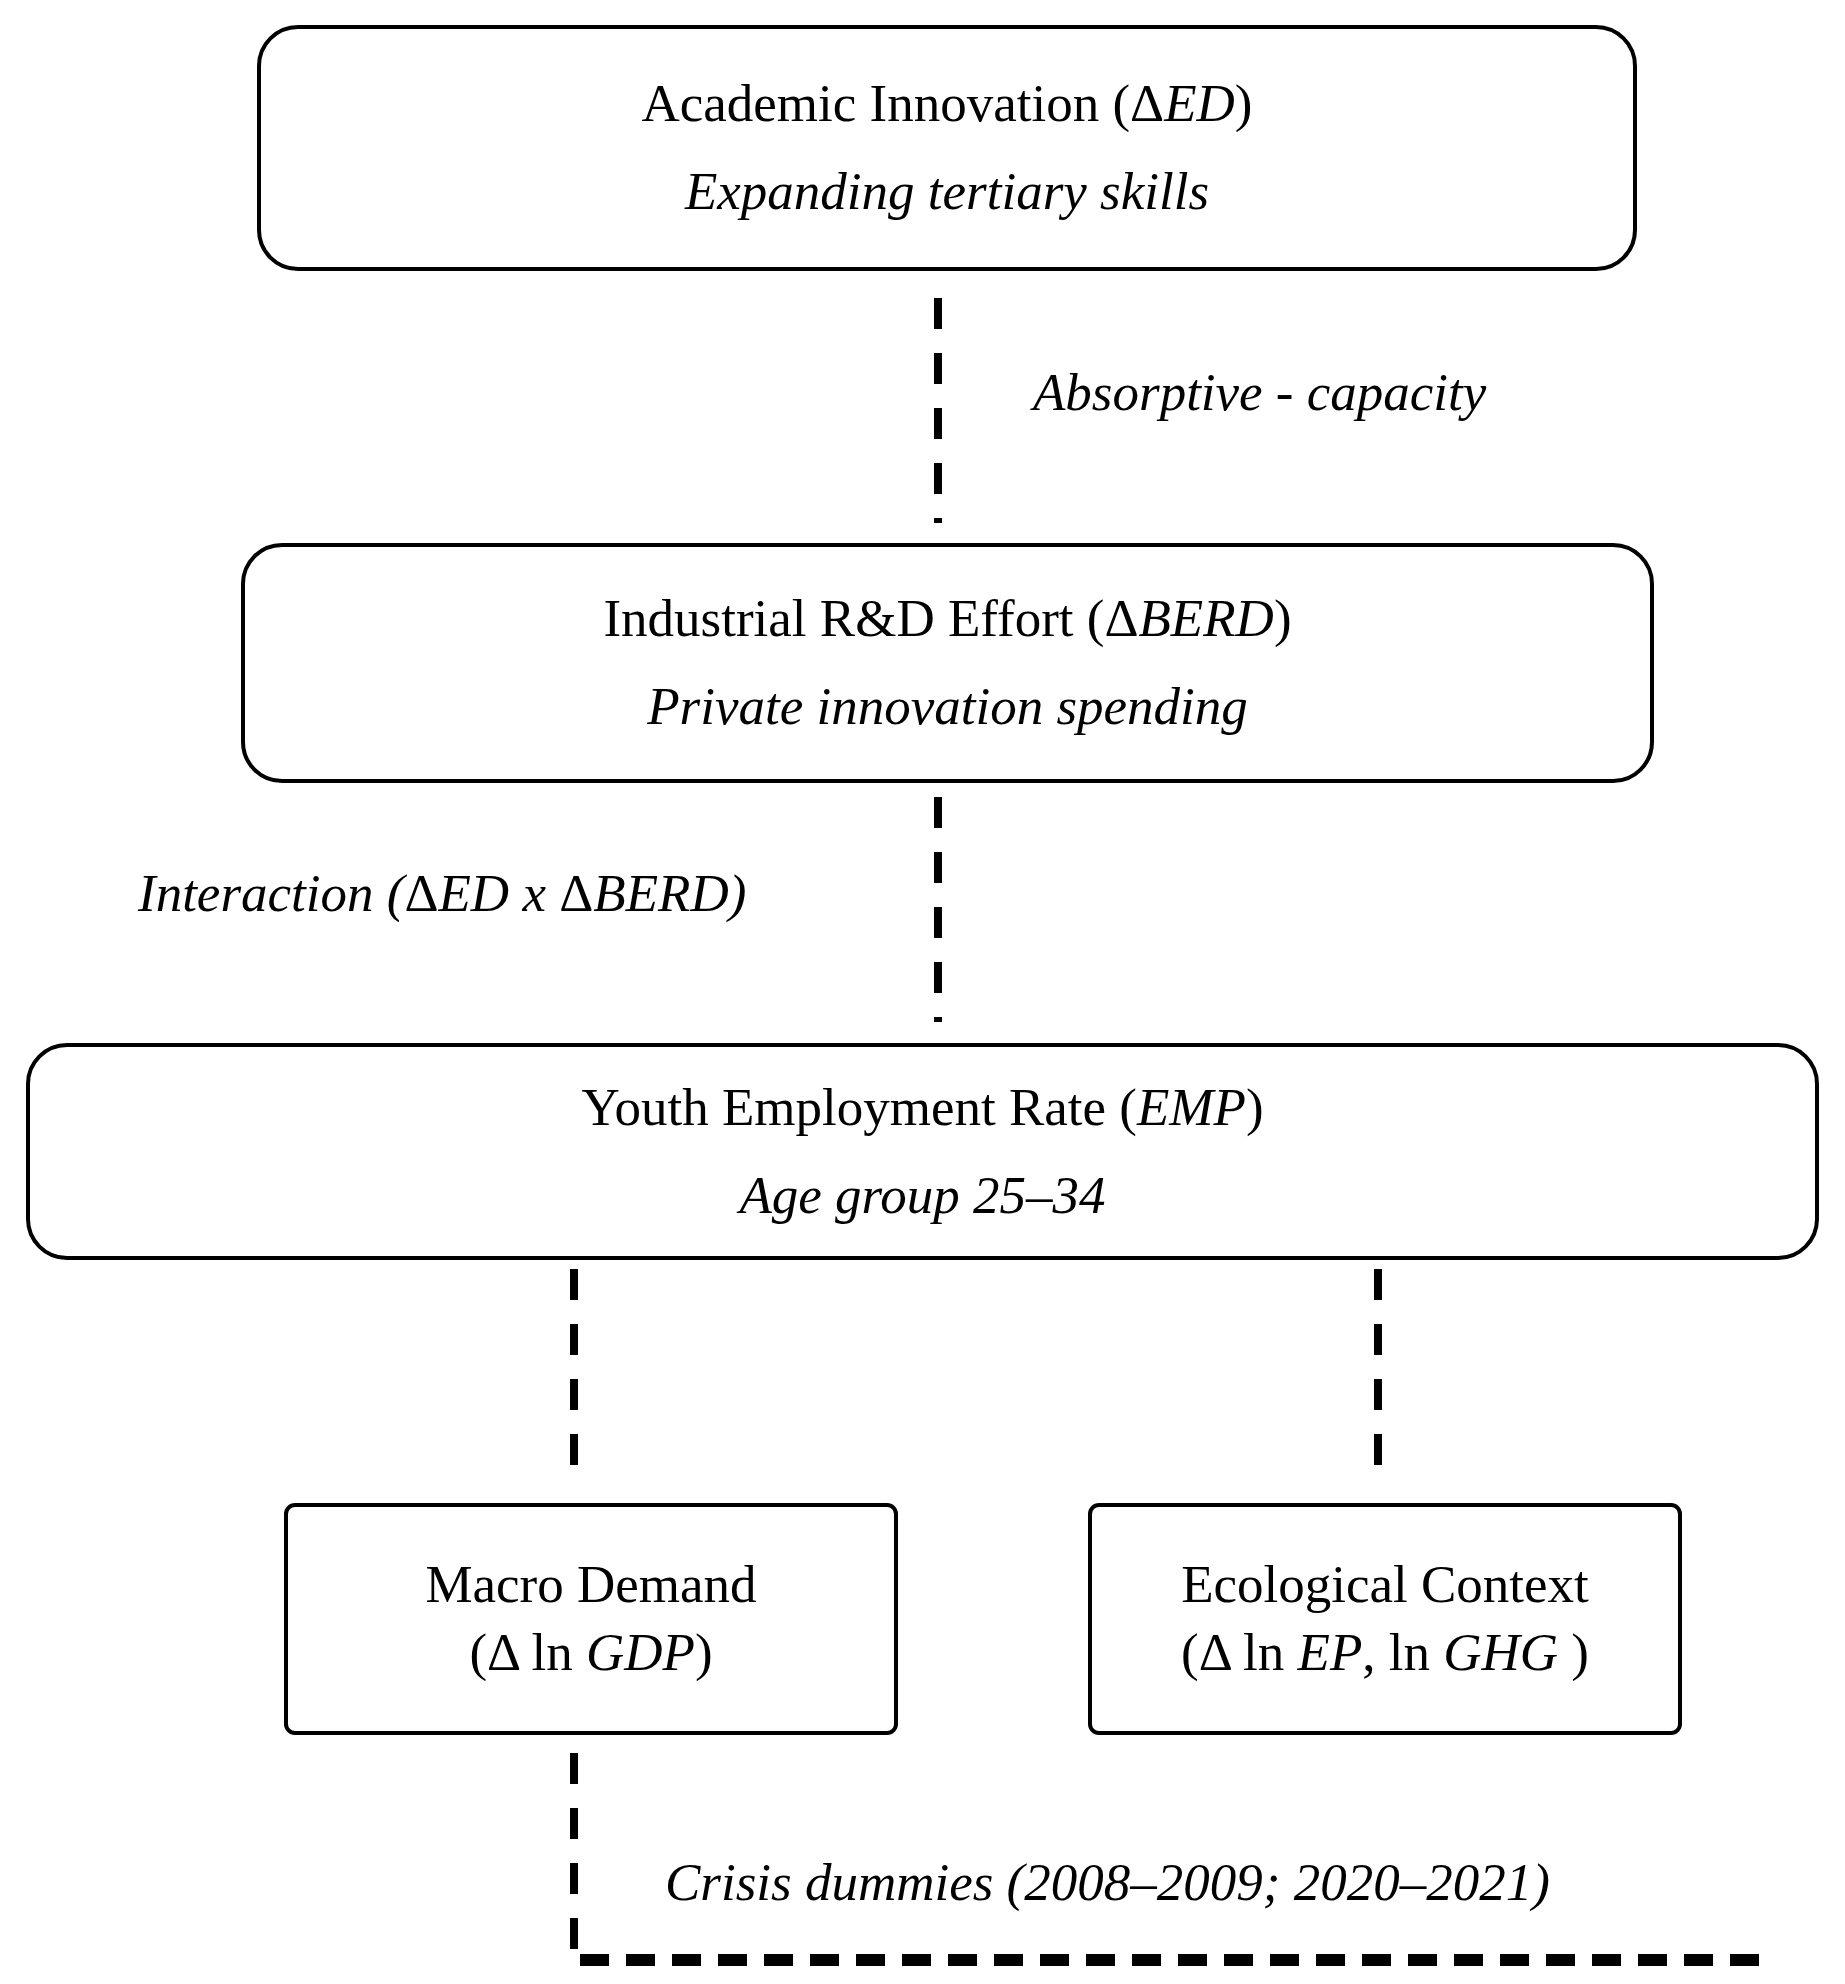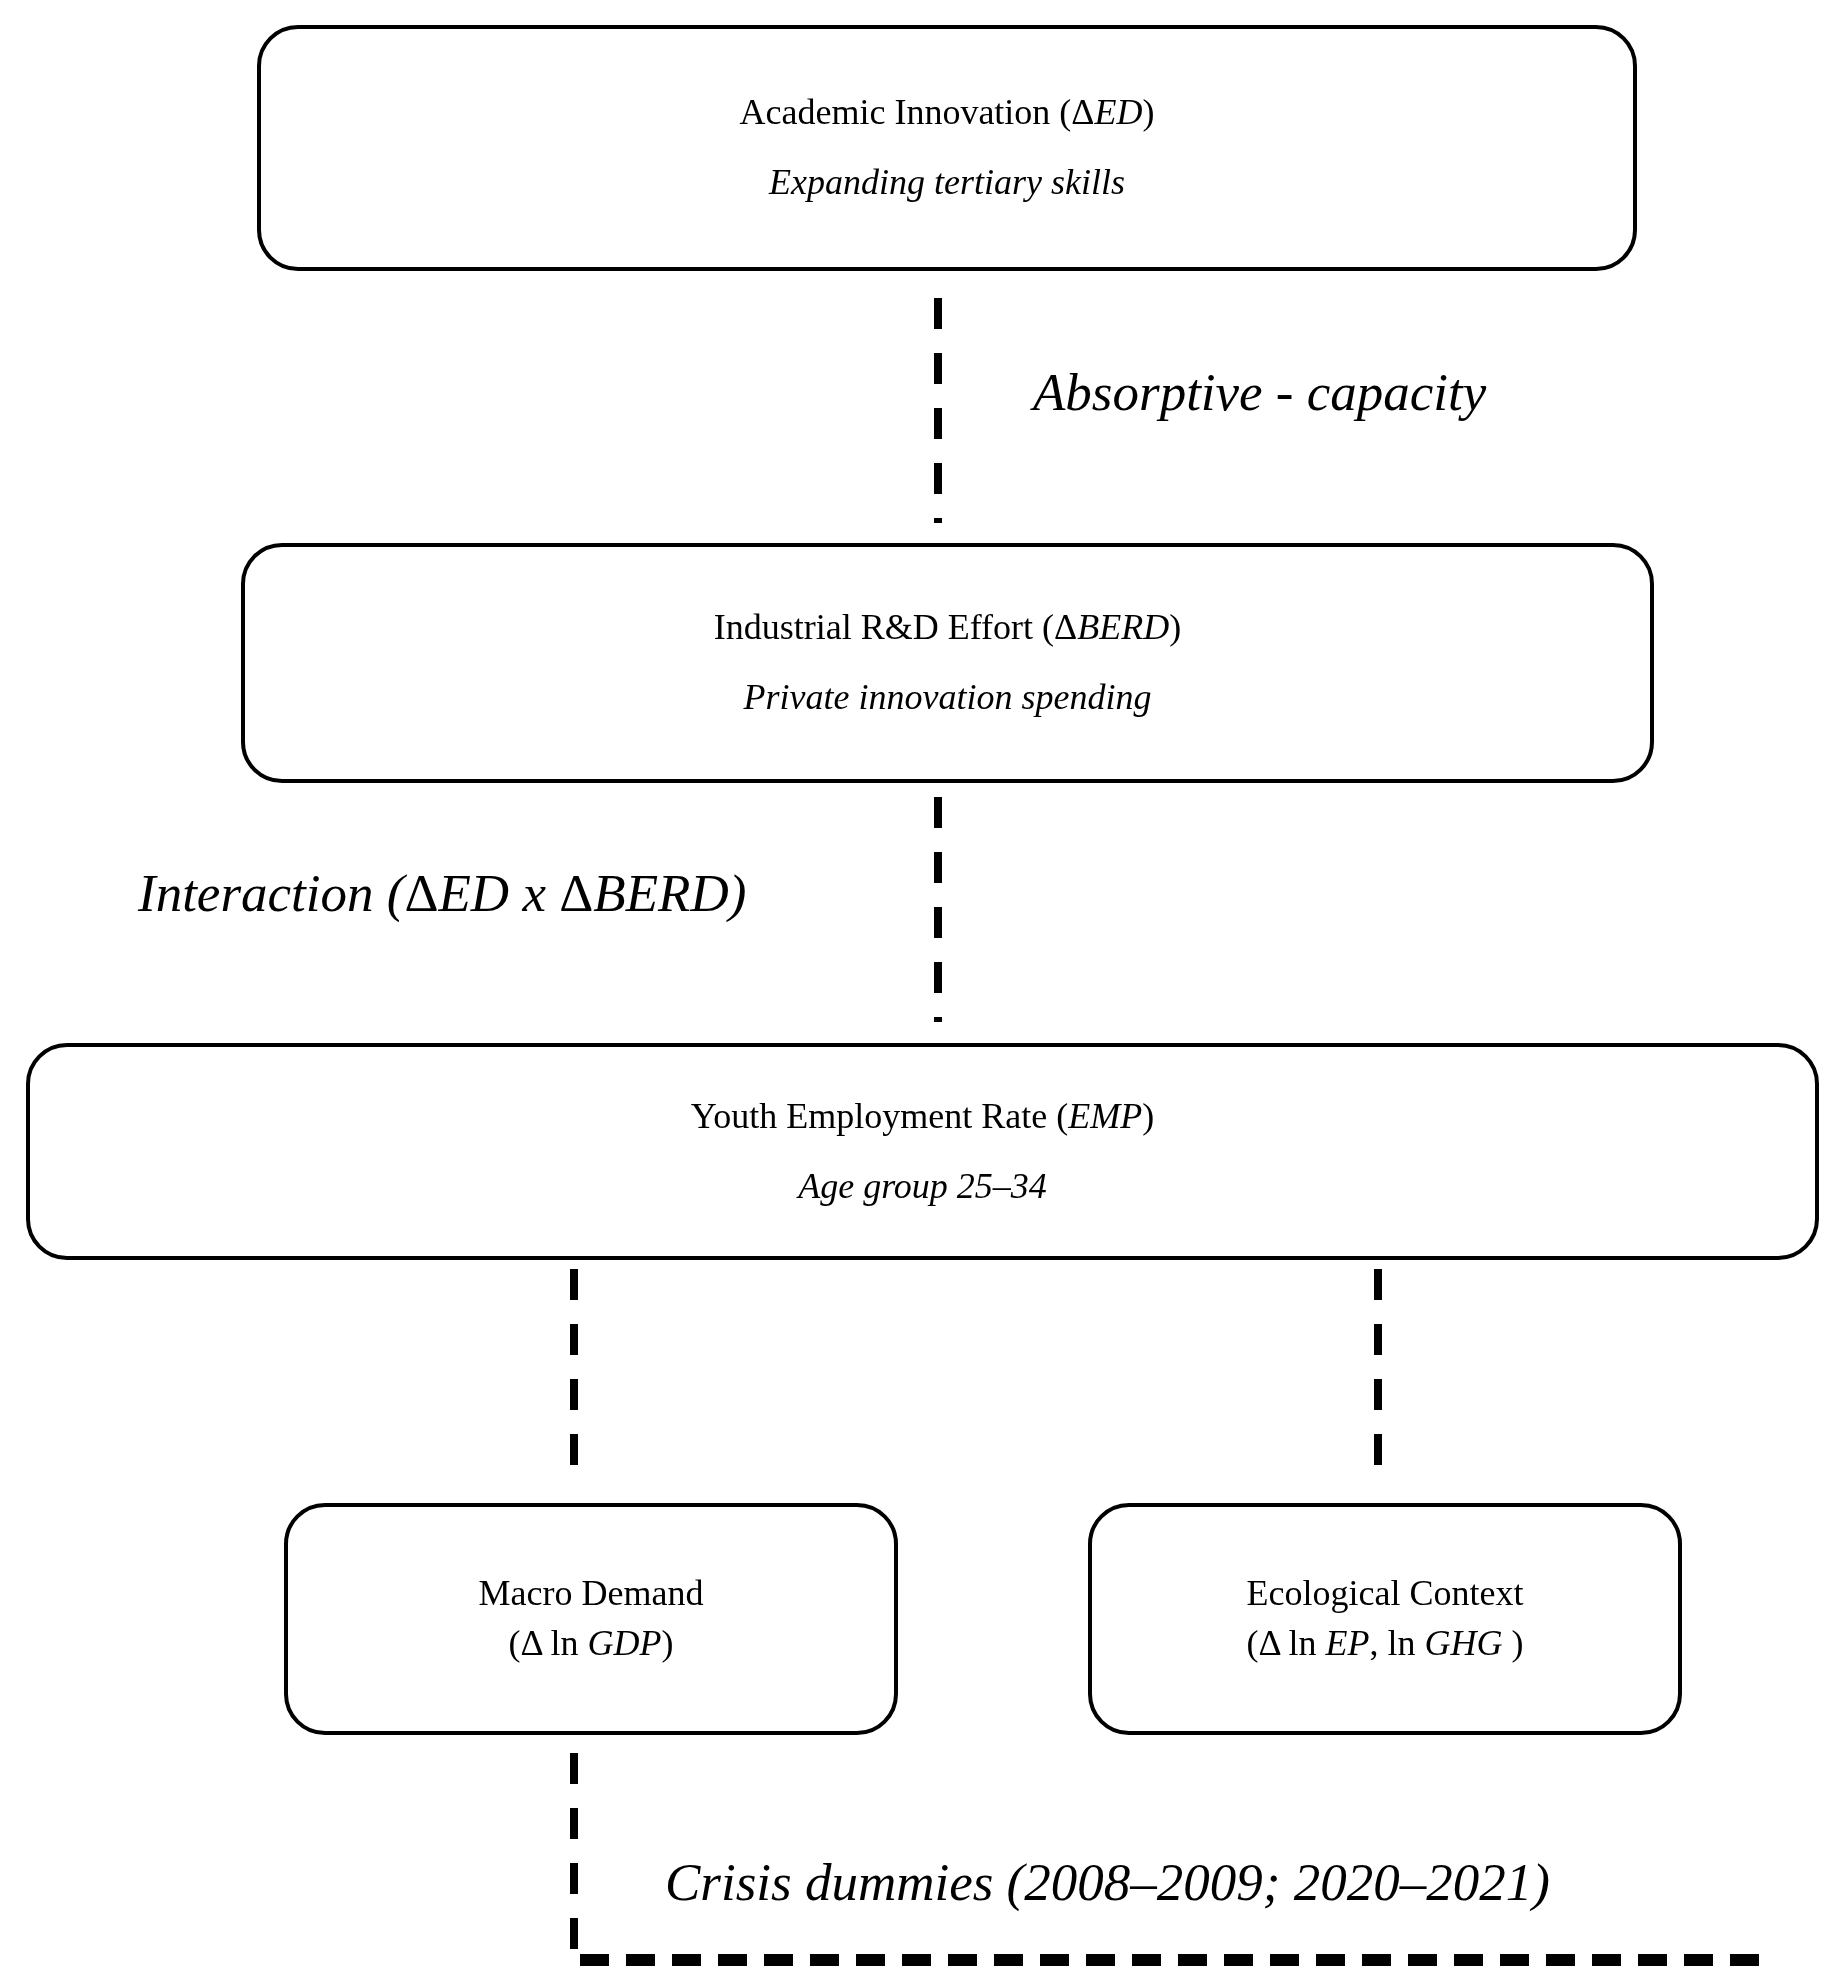--- a/index.html
+++ b/index.html
@@ -22,26 +22,26 @@
     border: 4.9px solid #000000;
     border-radius: 41px;
     background: #ffffff;
     display: flex;
     flex-direction: column;
     align-items: center;
     justify-content: center;
     text-align: center;
   }
   .node .line {
-    font-size: 36px;
+    font-size: 53px;
     line-height: 1.05;
     white-space: nowrap;
   }
   .gap-lg { row-gap: 32px; }
-  .gap-sm { row-gap: 12px; }
+  .gap-sm { row-gap: 12px; border-radius: 11px; }
   .it { font-style: italic; }
   .rm { font-style: normal; }
   .vdash {
     position: absolute;
     width: 8.4px;
     background-image: repeating-linear-gradient(
       to bottom,
       #000000 0px, #000000 31px,
       transparent 31px, transparent 55px);
   }

